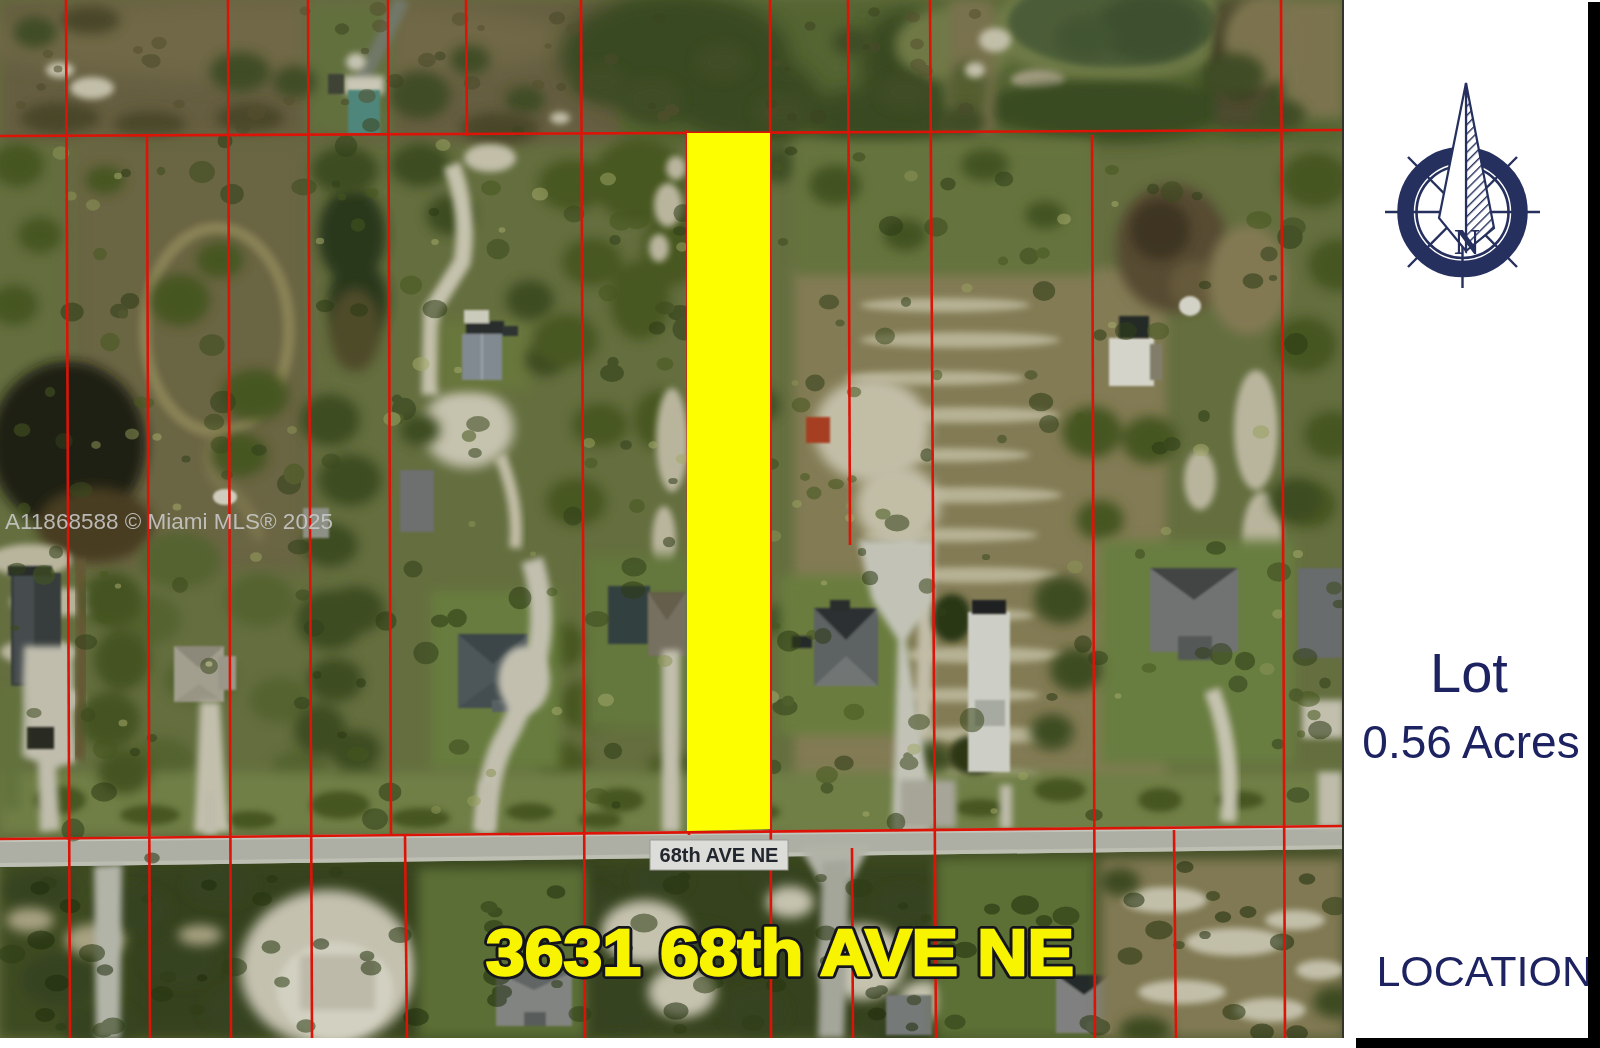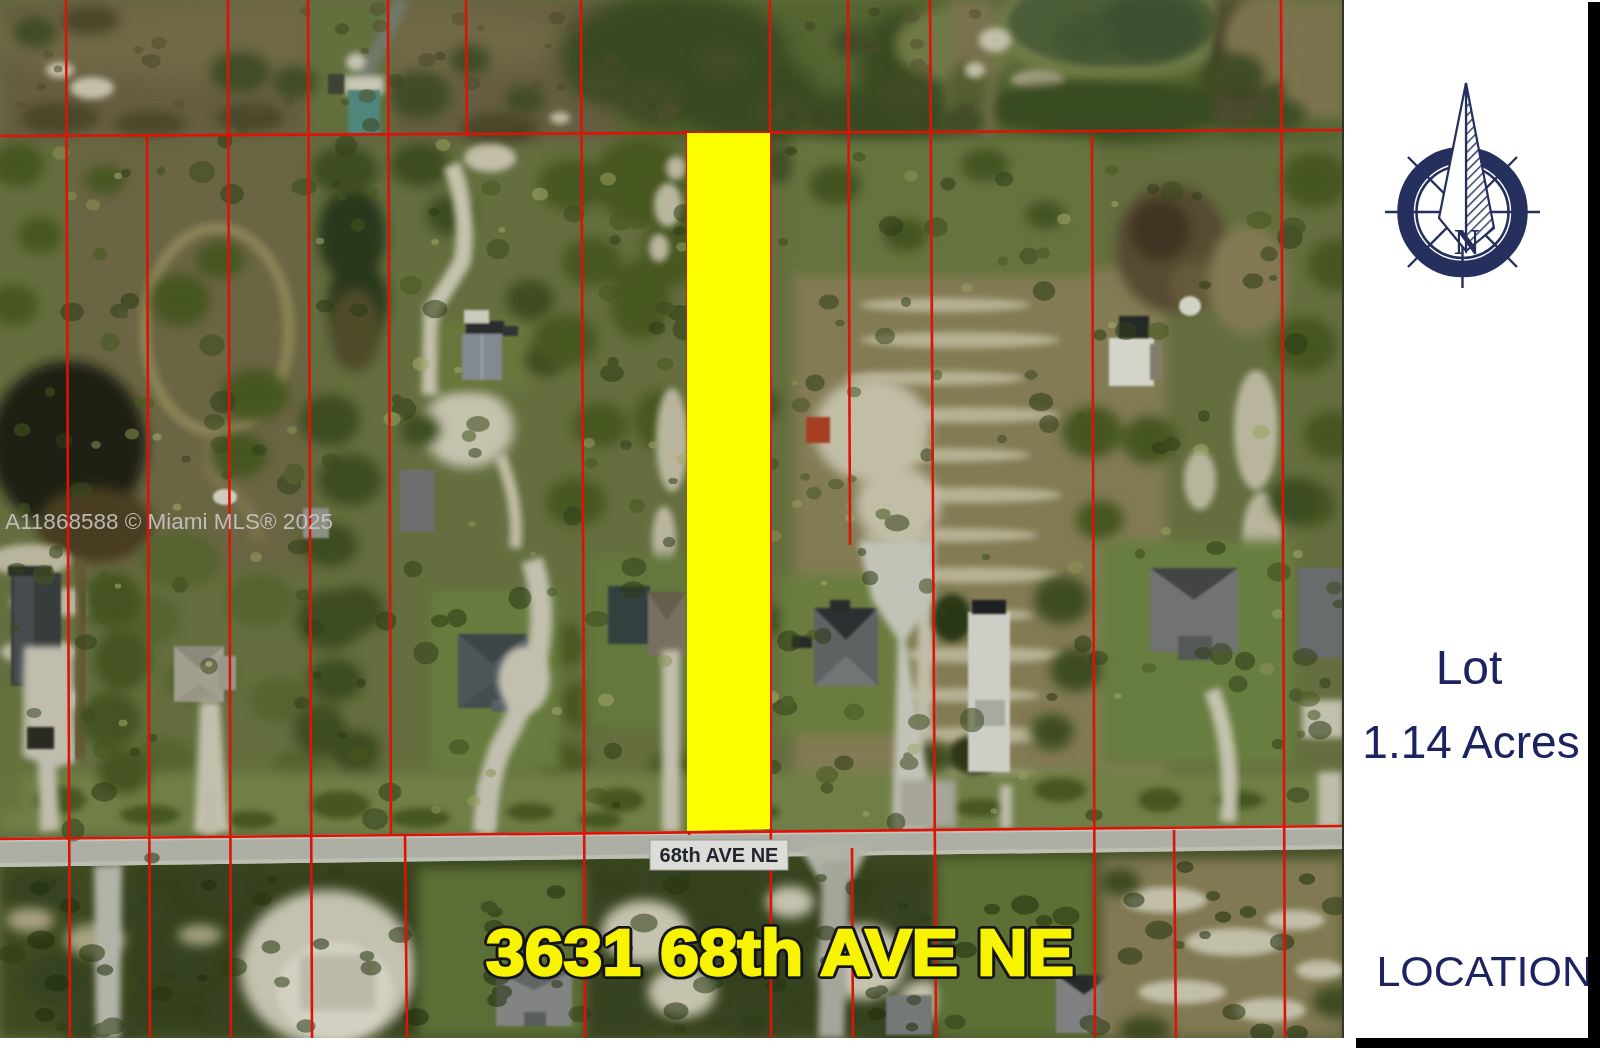--- a/index.html
+++ b/index.html
@@ -983,22 +983,22 @@
     <line x1="45" y1="205" x2="154" y2="95"></line>
     <line x1="99.5" y1="74" x2="99.5" y2="226"></line>
   </g>
   <circle cx="99.5" cy="150" r="57" fill="none" stroke="#25305e" stroke-width="16.5"></circle>
   <circle cx="99.5" cy="150" r="46" fill="none" stroke="#25305e" stroke-width="2.6"></circle>
   <polygon points="103,21 131,166 103,189" fill="url(#hatch)" stroke="#25305e" stroke-width="2.2"></polygon>
   <polygon points="103,21 76,156 103,189" fill="#ffffff" stroke="#25305e" stroke-width="2.2"></polygon>
   <text x="104" y="192" text-anchor="middle" font-family="Liberation Serif,serif" font-weight="bold" font-size="35" fill="#25305e">N</text>
 </svg>
 
-<div style="position:absolute;left:1347px;top:640px;width:244px;text-align:center;font-size:48px;color:#1d2260;">Lot</div>
-
-<div style="position:absolute;left:1349px;top:715px;width:244px;text-align:center;font-size:46px;color:#1d2260;">1.14 Acres</div>
+<div style="position:absolute;left:1347px;top:640px;width:244px;text-align:center;font-size:56px;color:#1d2260;">Lot</div>
+
+<div style="position:absolute;left:1349px;top:715px;width:244px;text-align:center;font-size:46px;color:#1d2260;">0.56 Acres</div>
 
 <div style="position:absolute;left:1349px;top:947px;width:244px;text-align:right;font-size:43px;color:#1d2260;">LOCATION</div>
 
 <div style="position:absolute;left:1588px;top:2px;width:12px;height:1046px;background:#000000;"></div>
 
 <div style="position:absolute;left:1356px;top:1038px;width:244px;height:10px;background:#000000;"></div>
 </div>
 
 </body></html>

